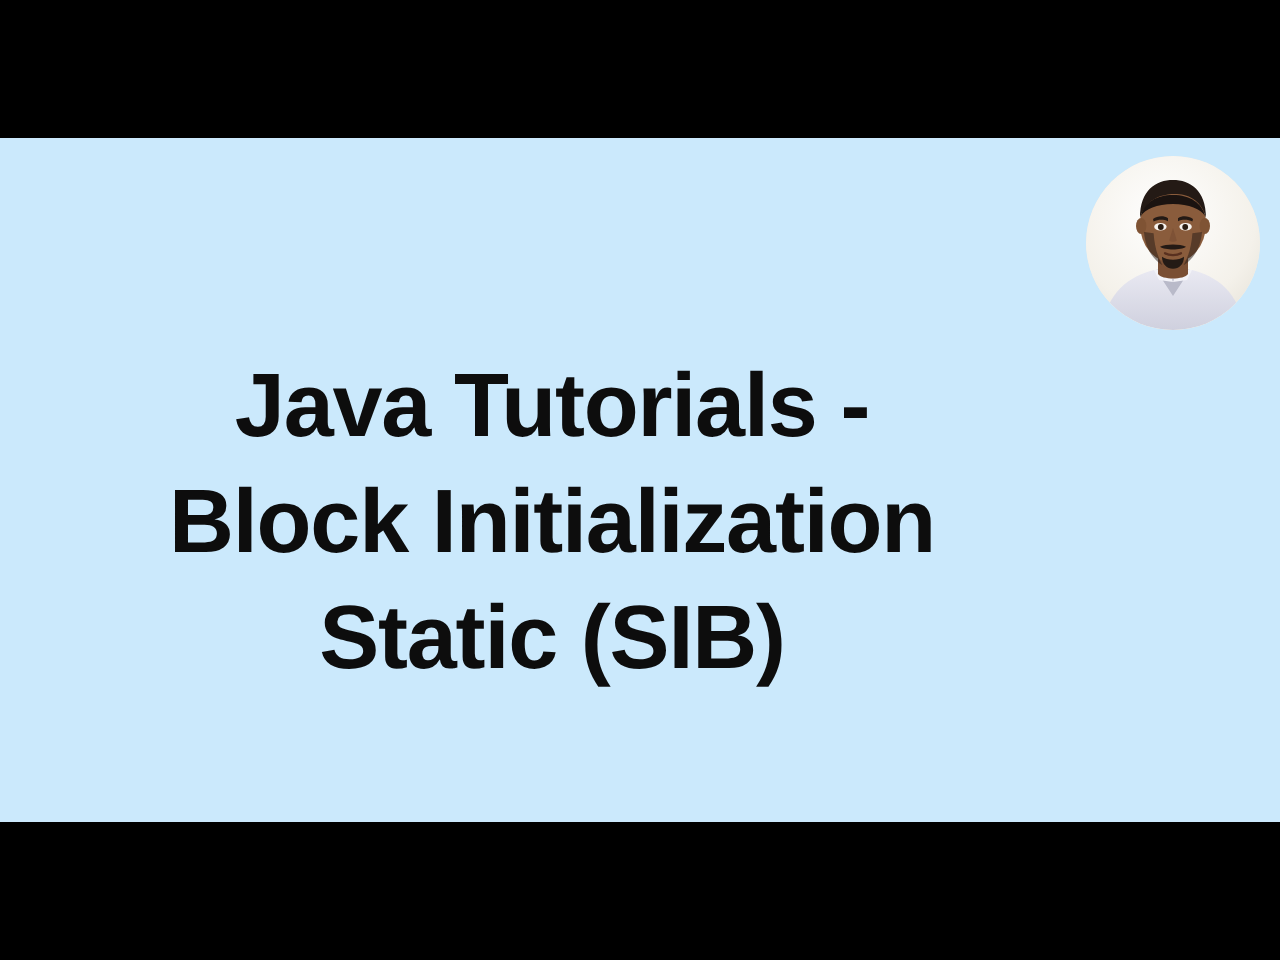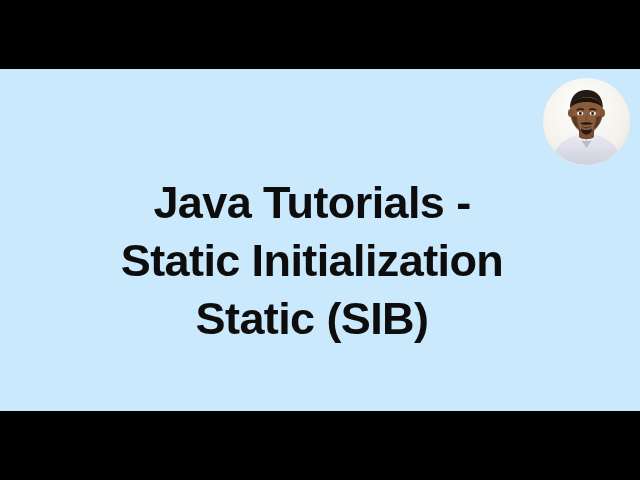--- a/index.html
+++ b/index.html
@@ -50,21 +50,20 @@
     top: 105px;
     width: 552px;
     text-align: center;
     color: #0d0d0d;
     font-weight: bold;
     font-size: 45px;
     line-height: 58px;
     letter-spacing: -0.6px;
     font-family: "Liberation Sans", sans-serif;
     user-select: none;
-    padding-left: 36px;
   }
   #title-block .title-line {
     display: block;
     white-space: nowrap;
   }
 
   
   #presenter-avatar {
     position: absolute;
     left: 543px;
@@ -151,21 +150,21 @@
           <path d="M29 38 C29.6 45.5 33 51.5 38.2 54.6
                    C35.6 50.2 34.2 44.5 33.8 38.6 Z" fill="#241a15" opacity="0.5"></path>
           <path d="M58 38 C57.4 45.5 54 51.5 48.8 54.6
                    C51.4 50.2 52.8 44.5 53.2 38.6 Z" fill="#241a15" opacity="0.5"></path>
         </g>
       </svg>
     </div>
 
     <div id="title-block">
       <span class="title-line">Java Tutorials -</span>
-      <span class="title-line">Static Initialization</span>
+      <span class="title-line">Block Initialization</span>
       <span class="title-line">Static (SIB)</span>
     </div>
 
   </div>
 
   <div class="letterbox letterbox-bottom"></div>
 
 </div>
 
 </body></html>

